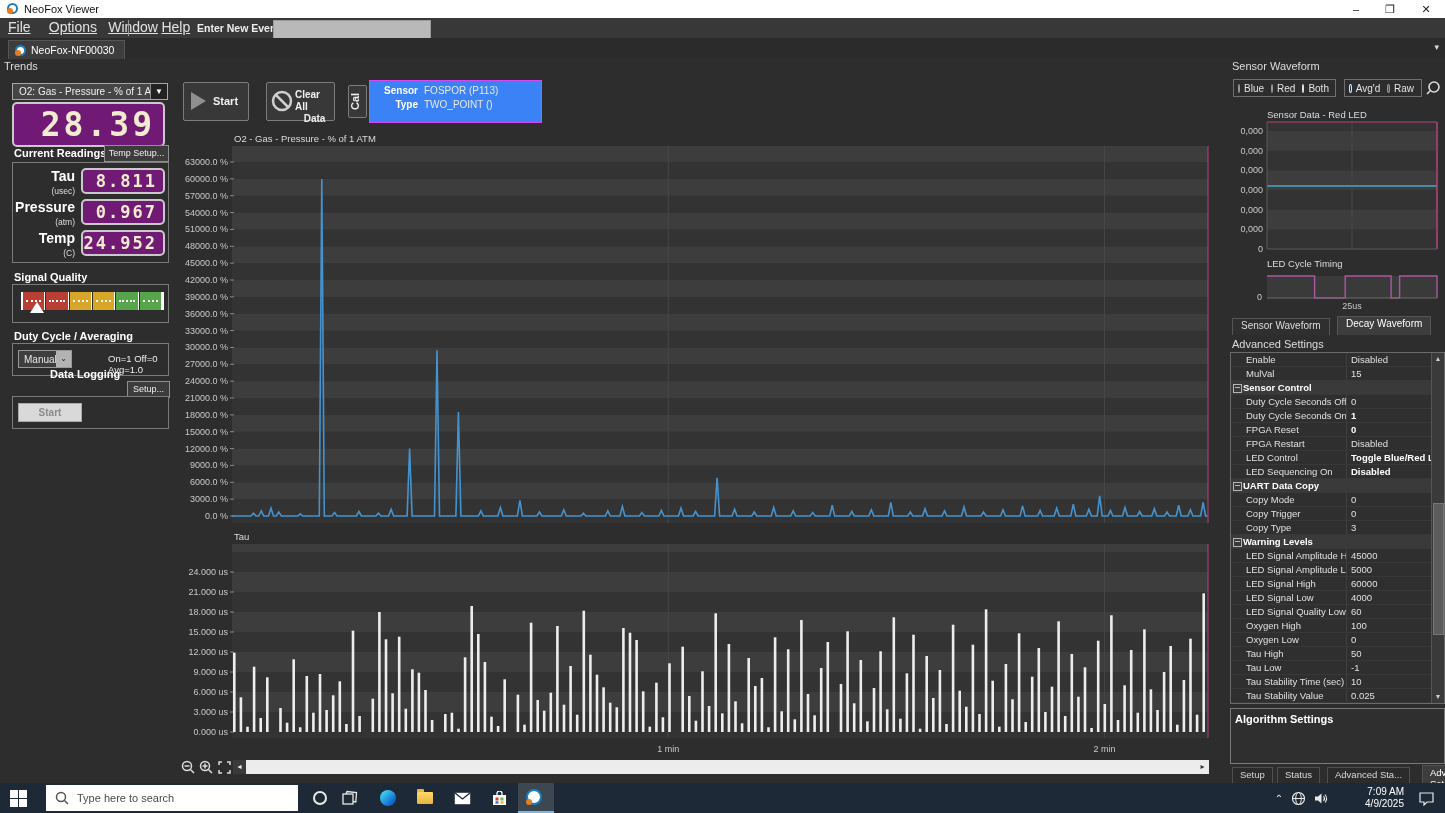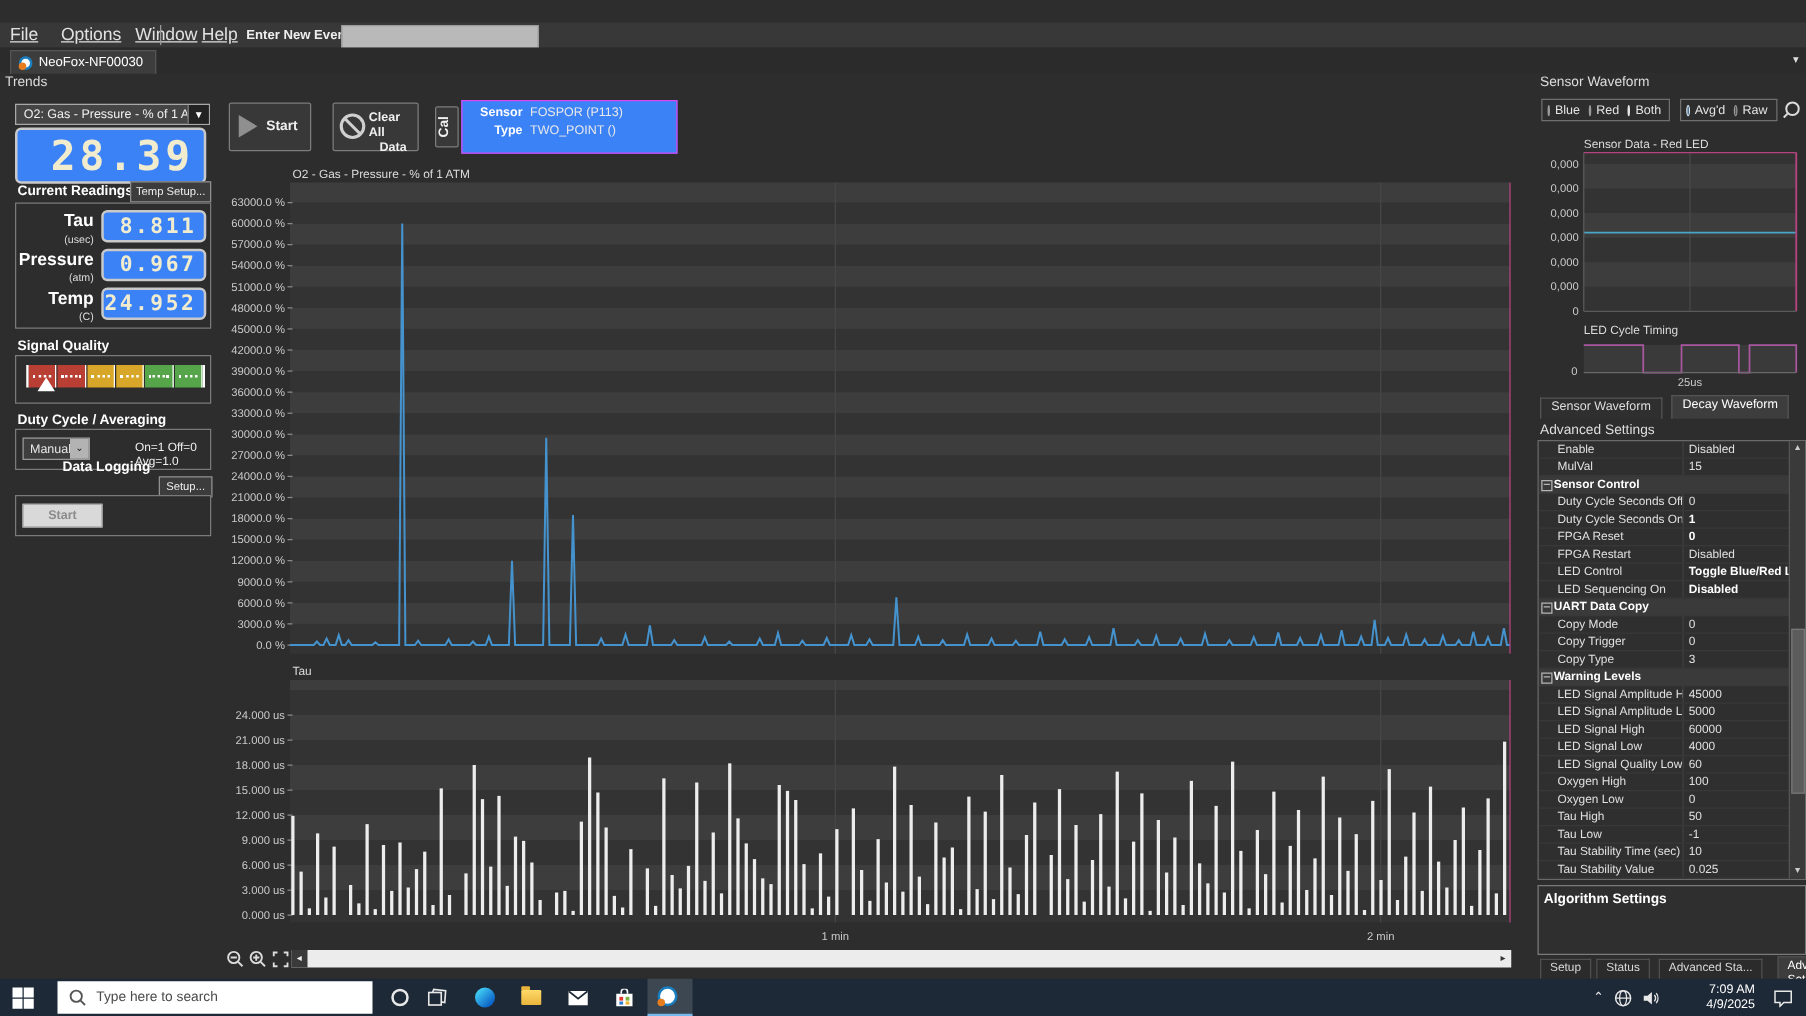--- a/index.html
+++ b/index.html
@@ -22,21 +22,21 @@
            display:flex;align-items:center;padding:0 10px 0 6px;font-size:10.5px;color:#fff;}
   .tabarrow{position:absolute;right:6px;top:4px;color:#ddd;font-size:9px;}
   
   .nflogo{display:inline-block;width:11px;height:11px;border-radius:50%;background:#fff;border:2px solid #1a7fc1;position:relative;margin-right:5px;box-sizing:border-box;}
   .nflogo::after{content:"";position:absolute;left:-2px;bottom:-2px;width:6px;height:6px;border-radius:50%;background:#e87d1e;}
   
   .grouplabel{font-size:11px;font-weight:bold;color:#fff;}
   .groupbox{position:absolute;border:1px solid #7a7a7a;background:#2d2d2d;}
   .seldrop{position:absolute;left:12px;top:83px;width:156px;height:17px;background:#454545;border:1px solid #a8a8a8;font-size:10px;color:#f0f0f0;line-height:16px;padding-left:6px;box-sizing:border-box;}
   .seldrop .arr{position:absolute;right:0;top:0;width:16px;height:15px;background:#222;border-left:1px solid #888;color:#fff;font-size:8px;text-align:center;line-height:15px;}
-  .segdisp{background:#3b82f6;border:2px solid #c9c9c9;border-radius:5px;color:#f2eccf;
+  .segdisp{background:#701a75;border:2px solid #c9c9c9;border-radius:5px;color:#f2eccf;
            font-family:"DejaVu Sans Mono",monospace;font-weight:bold;text-align:right;box-sizing:border-box;}
   .bigdisp{position:absolute;left:12px;top:102px;width:153px;height:45px;font-size:33px;line-height:41px;padding-right:8px;letter-spacing:3px;}
   .rdlabel{font-weight:bold;color:#fff;font-size:14px;text-align:right;line-height:13px;}
   .rdunit{font-weight:normal;font-size:8.5px;color:#ddd;}
   .rowdisp{position:absolute;width:84px;height:26px;font-size:17px;line-height:23px;padding-right:6px;letter-spacing:2px;}
   .smbtn{position:absolute;background:#3c3c3c;border:1px solid #909090;color:#eee;font-size:9px;text-align:center;}
   .sq-seg{position:relative;height:18px;flex:1;}
   .sq-seg::after{content:"";position:absolute;left:3px;right:3px;top:8px;border-top:2px dotted #fff;}
   .sq-tri{position:absolute;width:0;height:0;border-left:7px solid transparent;border-right:7px solid transparent;border-bottom:11px solid #fff;}
   .disbtn{position:absolute;background:#d9d9d9;border:1px solid #aaa;color:#8b8b8b;font-size:10px;font-weight:bold;text-align:center;}
@@ -83,20 +83,27 @@
   .folder::before{content:"";position:absolute;top:-3px;left:0;width:7px;height:3px;background:#e8b53c;border-radius:1px 1px 0 0;}
   .edgeic{width:16px;height:16px;border-radius:50%;background:linear-gradient(135deg,#45d7f7 10%,#0d64c8 80%);}
   .cortana{width:14px;height:14px;border-radius:50%;border:2px solid #e8e8e8;box-sizing:border-box;}
   svg text{font-family:"Liberation Sans",sans-serif;}
 </style>
 </head>
 <body>
 
 <div id="screen">
 
+  <div class="abs titlebar">
+    <span class="nflogo" style="position:absolute;left:7px;top:3px;"></span>
+    <span class="ttl">NeoFox Viewer</span>
+    <span class="wbtn" style="right:74px;">–</span>
+    <span class="wbtn" style="right:40px;">❐</span>
+    <span class="wbtn" style="right:4px;">✕</span>
+  </div>
 
   <div class="abs menubar">
     <div id="menu-items">
         <span class="mitem" style="left: 5px;">File</span>
         <span class="mitem" style="left: 45.8px;">Options</span>
         <span class="mitem" style="left: 105.2px;">Window</span>
         <span class="mitem" style="left: 158.4px;">Help</span>
       </div>
     <span class="msep"></span>
     <span class="evlabel">Enter New Event:</span>

